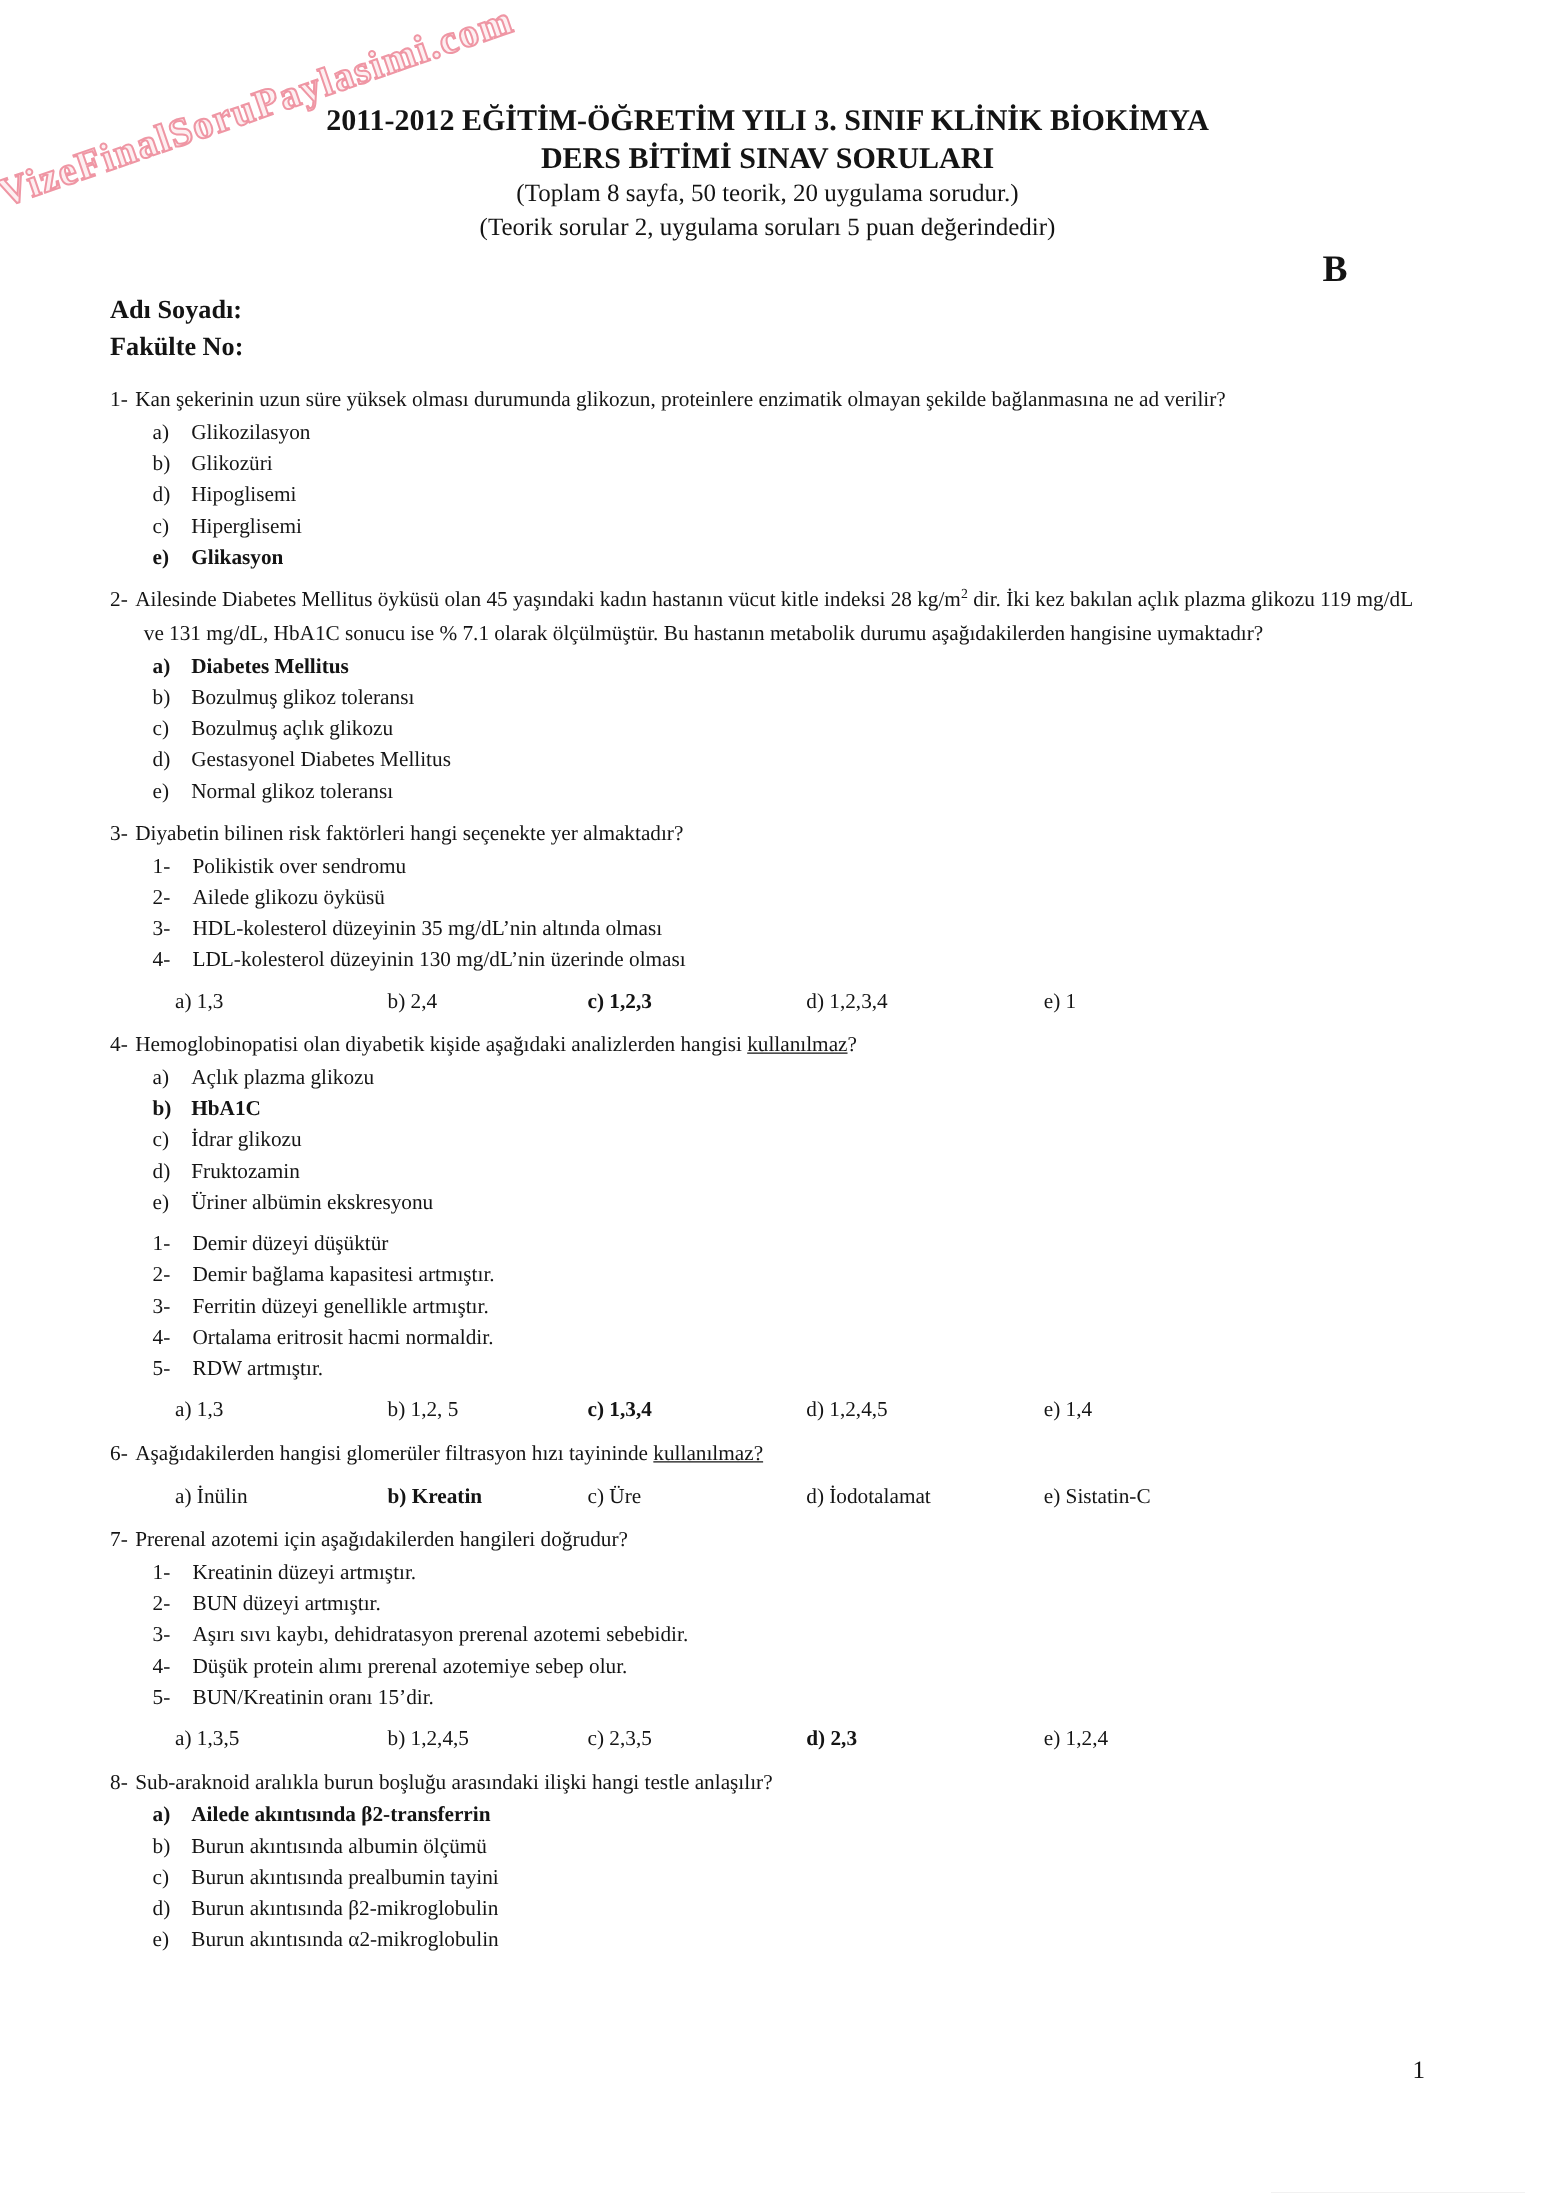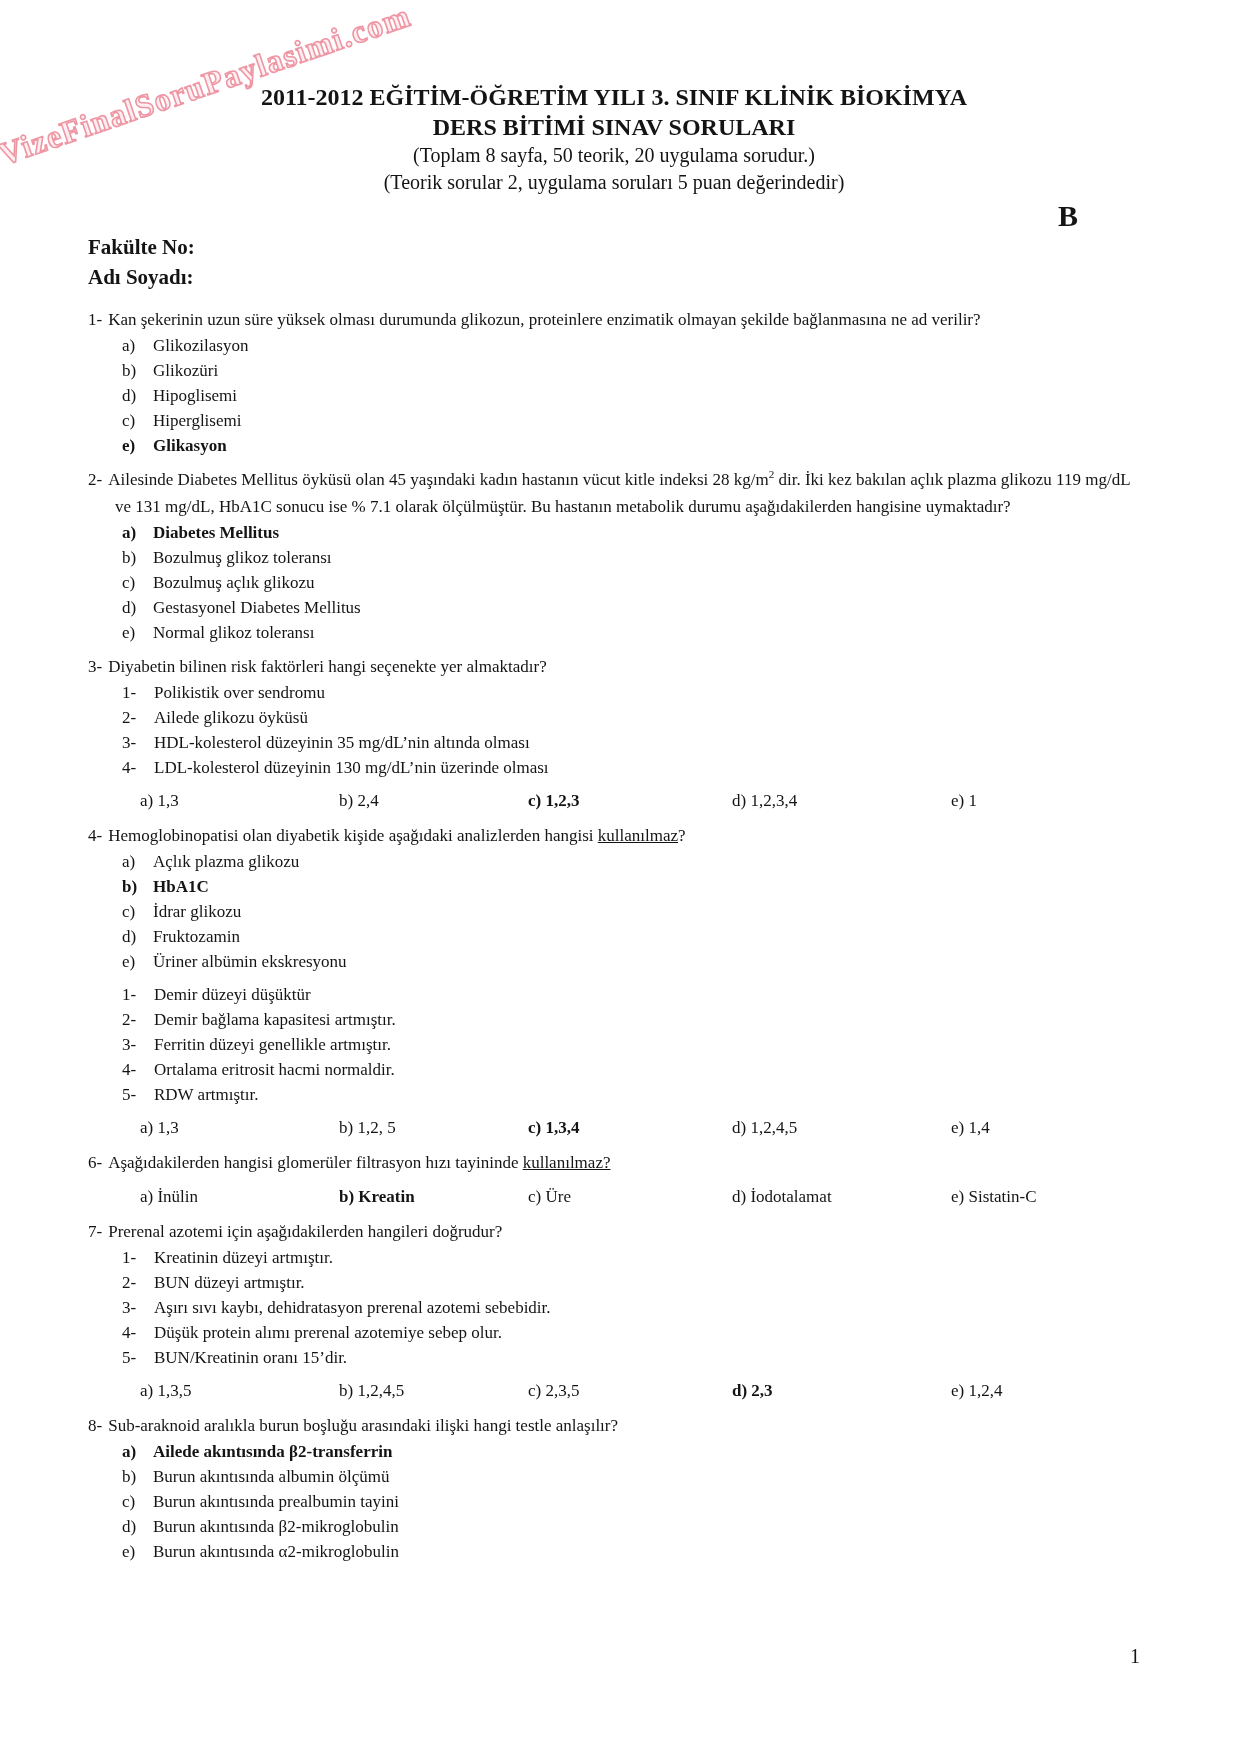--- a/index.html
+++ b/index.html
@@ -24,43 +24,43 @@
   #questions { margin-top:14px; font-size:17px; }
   .q    { margin-top:8px; }
   .stem { line-height:27px; padding-left:27px; text-indent:-27px; }
   .qnum { padding-right:6px; }
   .stmt { line-height:25px; margin-left:34px; }
   .snum { display:inline-block; width:32px; text-indent:0; }
   .opt  { line-height:25px; margin-left:34px; }
   .letter { display:inline-block; width:31px; }
   .bold { font-weight:bold; }
   .optrow { display:grid; grid-template-columns:170px 160px 175px 190px auto;
-            margin:8px 0 8px 52px; line-height:26px;gap:29px; }
+            margin:8px 0 8px 52px; line-height:26px; }
   .sup { vertical-align:super; font-size:0.65em; line-height:0; }
   .underline { text-decoration:underline; }
   .page-number { position:absolute; right:100px; bottom:86px; font-size:20px; z-index:1; }
 </style>
 </head>
 <body>
 
 <div class="page">
   <div class="watermark">VizeFinalSoruPaylasimi.com</div>
 
   <div class="content">
     <div class="title-block">
       <div class="title">2011-2012 EĞİTİM-ÖĞRETİM YILI 3. SINIF KLİNİK BİOKİMYA</div>
       <div class="title">DERS BİTİMİ SINAV SORULARI</div>
       <div class="subtitle">(Toplam 8 sayfa, 50 teorik, 20 uygulama sorudur.)</div>
       <div class="subtitle">(Teorik sorular 2, uygulama soruları 5 puan değerindedir)</div>
     </div>
 
     <div class="version">B</div>
 
+    <div class="field">Adı Soyadı:</div>
     <div class="field">Fakülte No:</div>
-    <div class="field">Adı Soyadı:</div>
 
     <div id="questions">
         <div class="q">
           <div class="stem"><span class="qnum">1-</span><span>Kan şekerinin uzun süre yüksek olması durumunda glikozun, proteinlere enzimatik olmayan şekilde bağlanmasına ne ad verilir?</span></div>
           <div class="opts">
             <div class="opt"><span class="letter">a)</span><span>Glikozilasyon</span></div>
             <div class="opt"><span class="letter">b)</span><span>Glikozüri</span></div>
             <div class="opt"><span class="letter">d)</span><span>Hipoglisemi</span></div>
             <div class="opt"><span class="letter">c)</span><span>Hiperglisemi</span></div>
             <div class="opt bold"><span class="letter">e)</span><span>Glikasyon</span></div>

